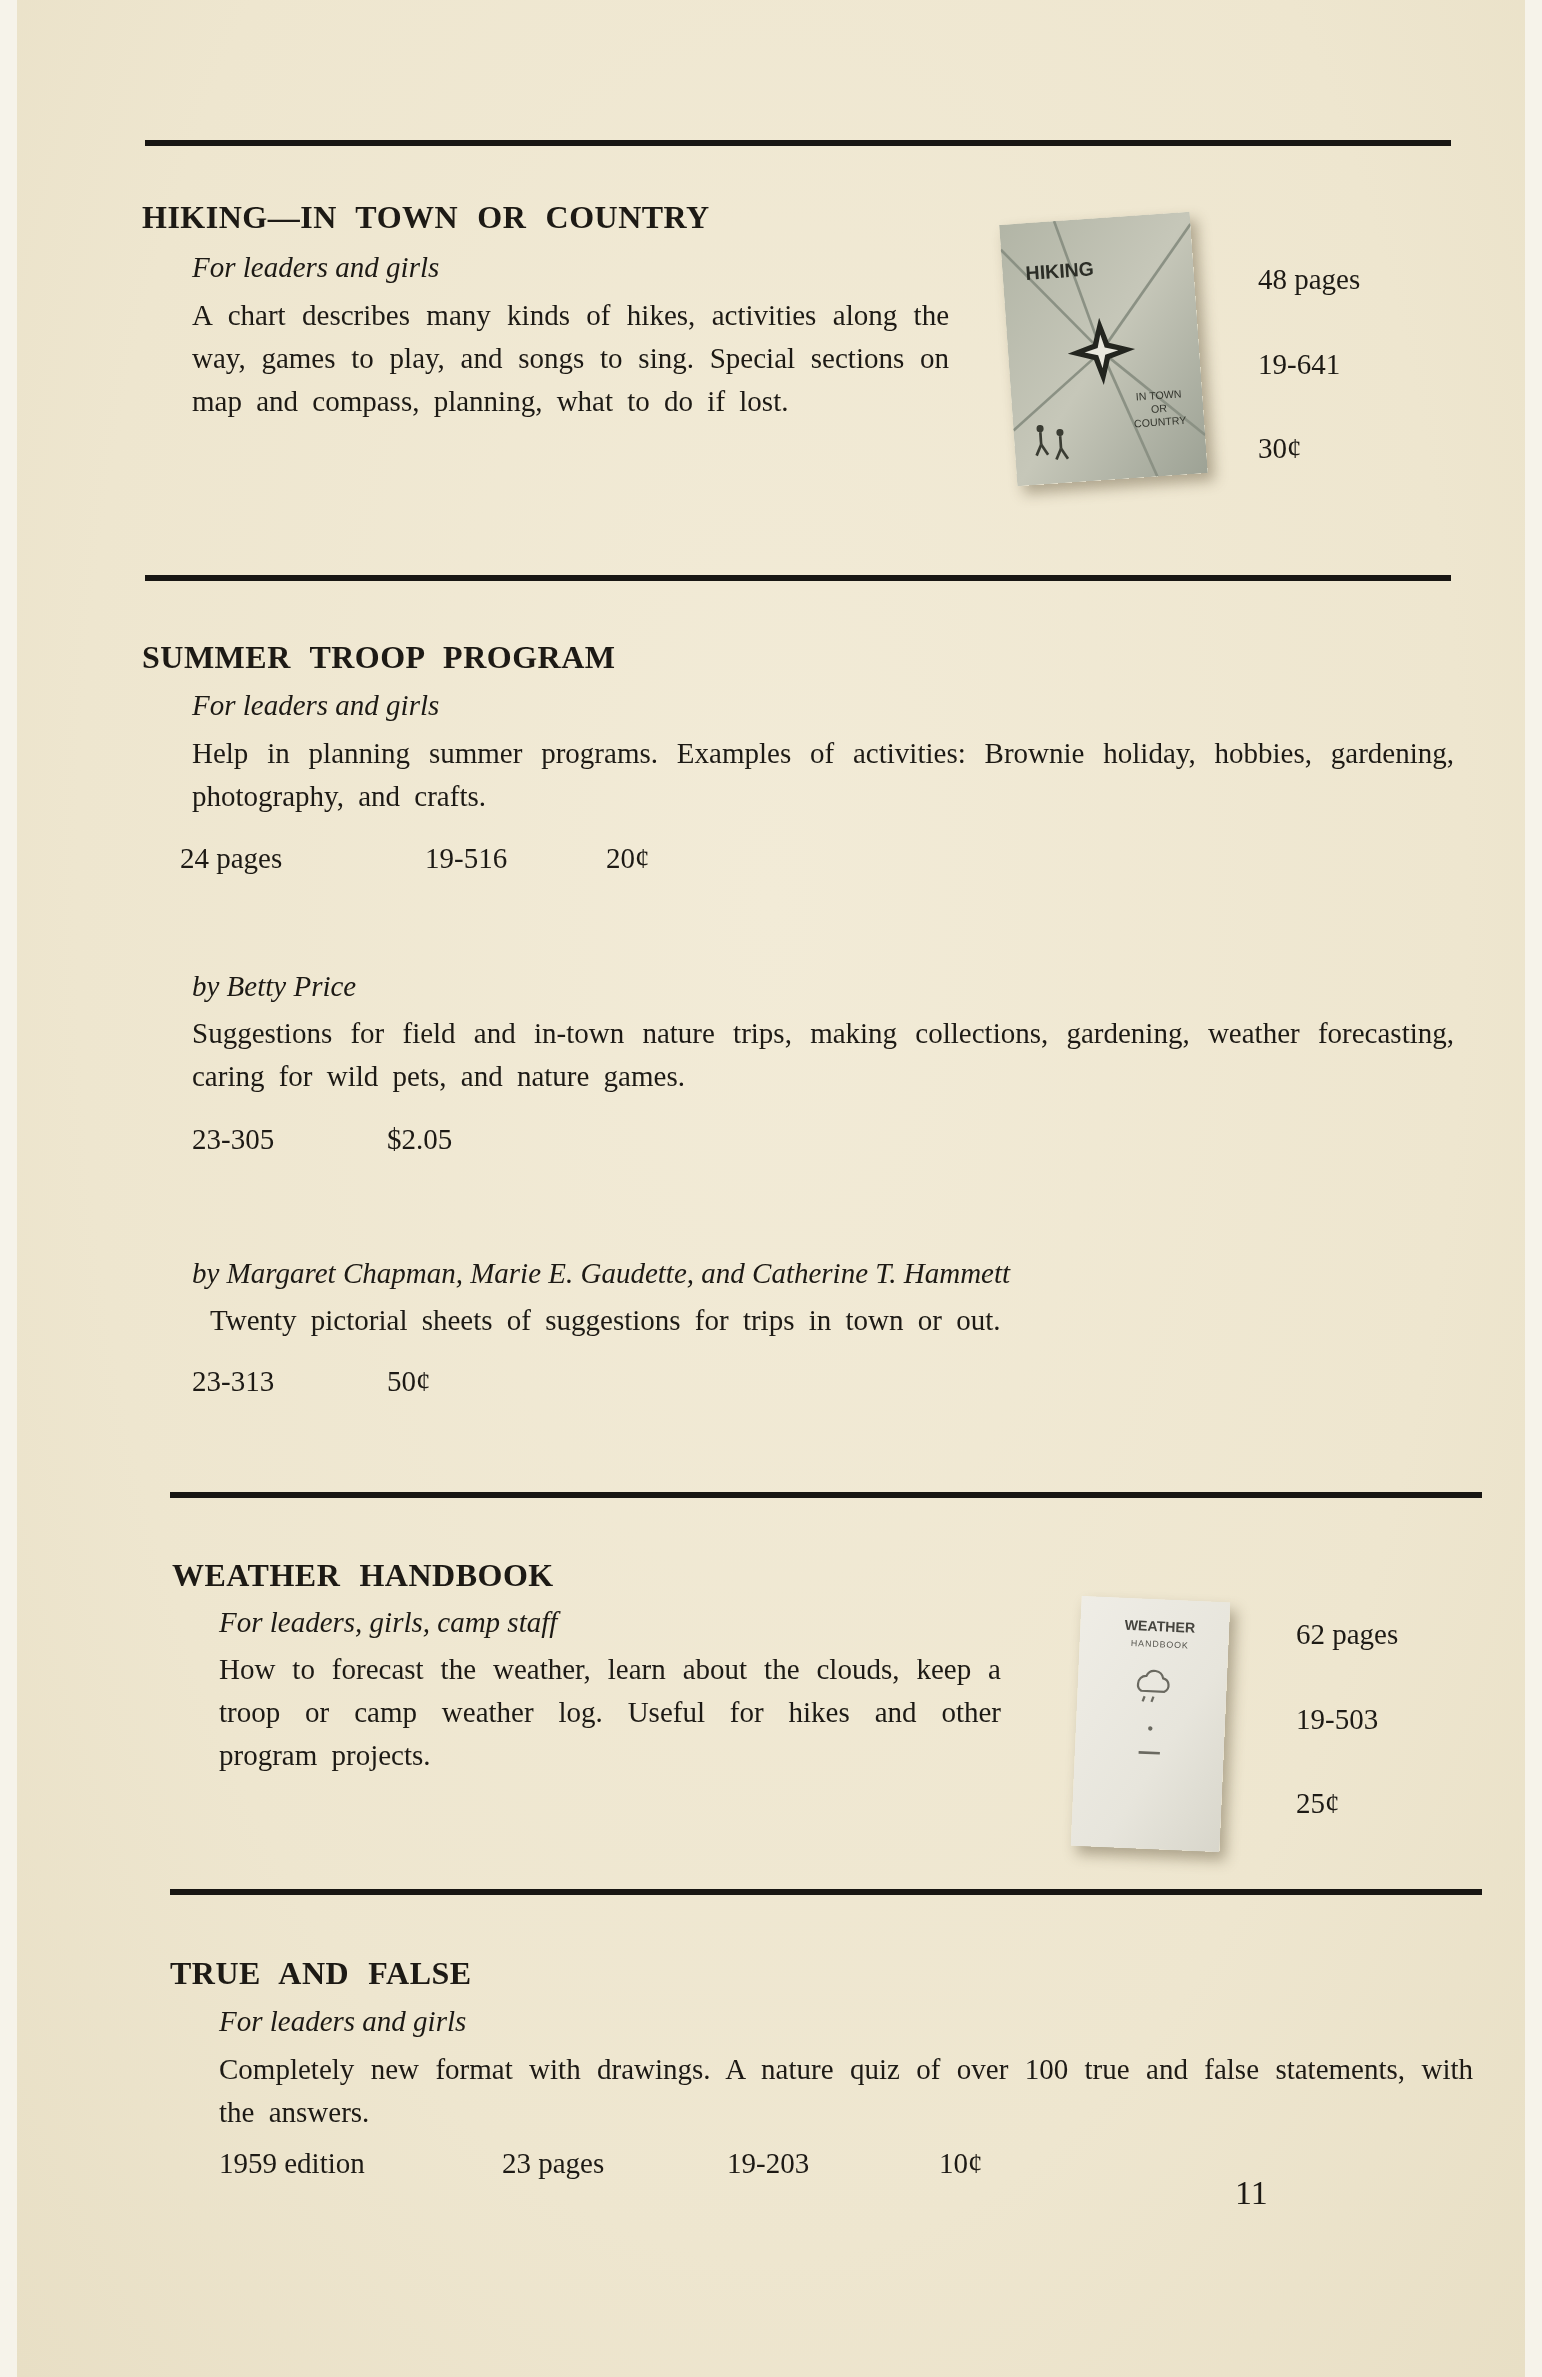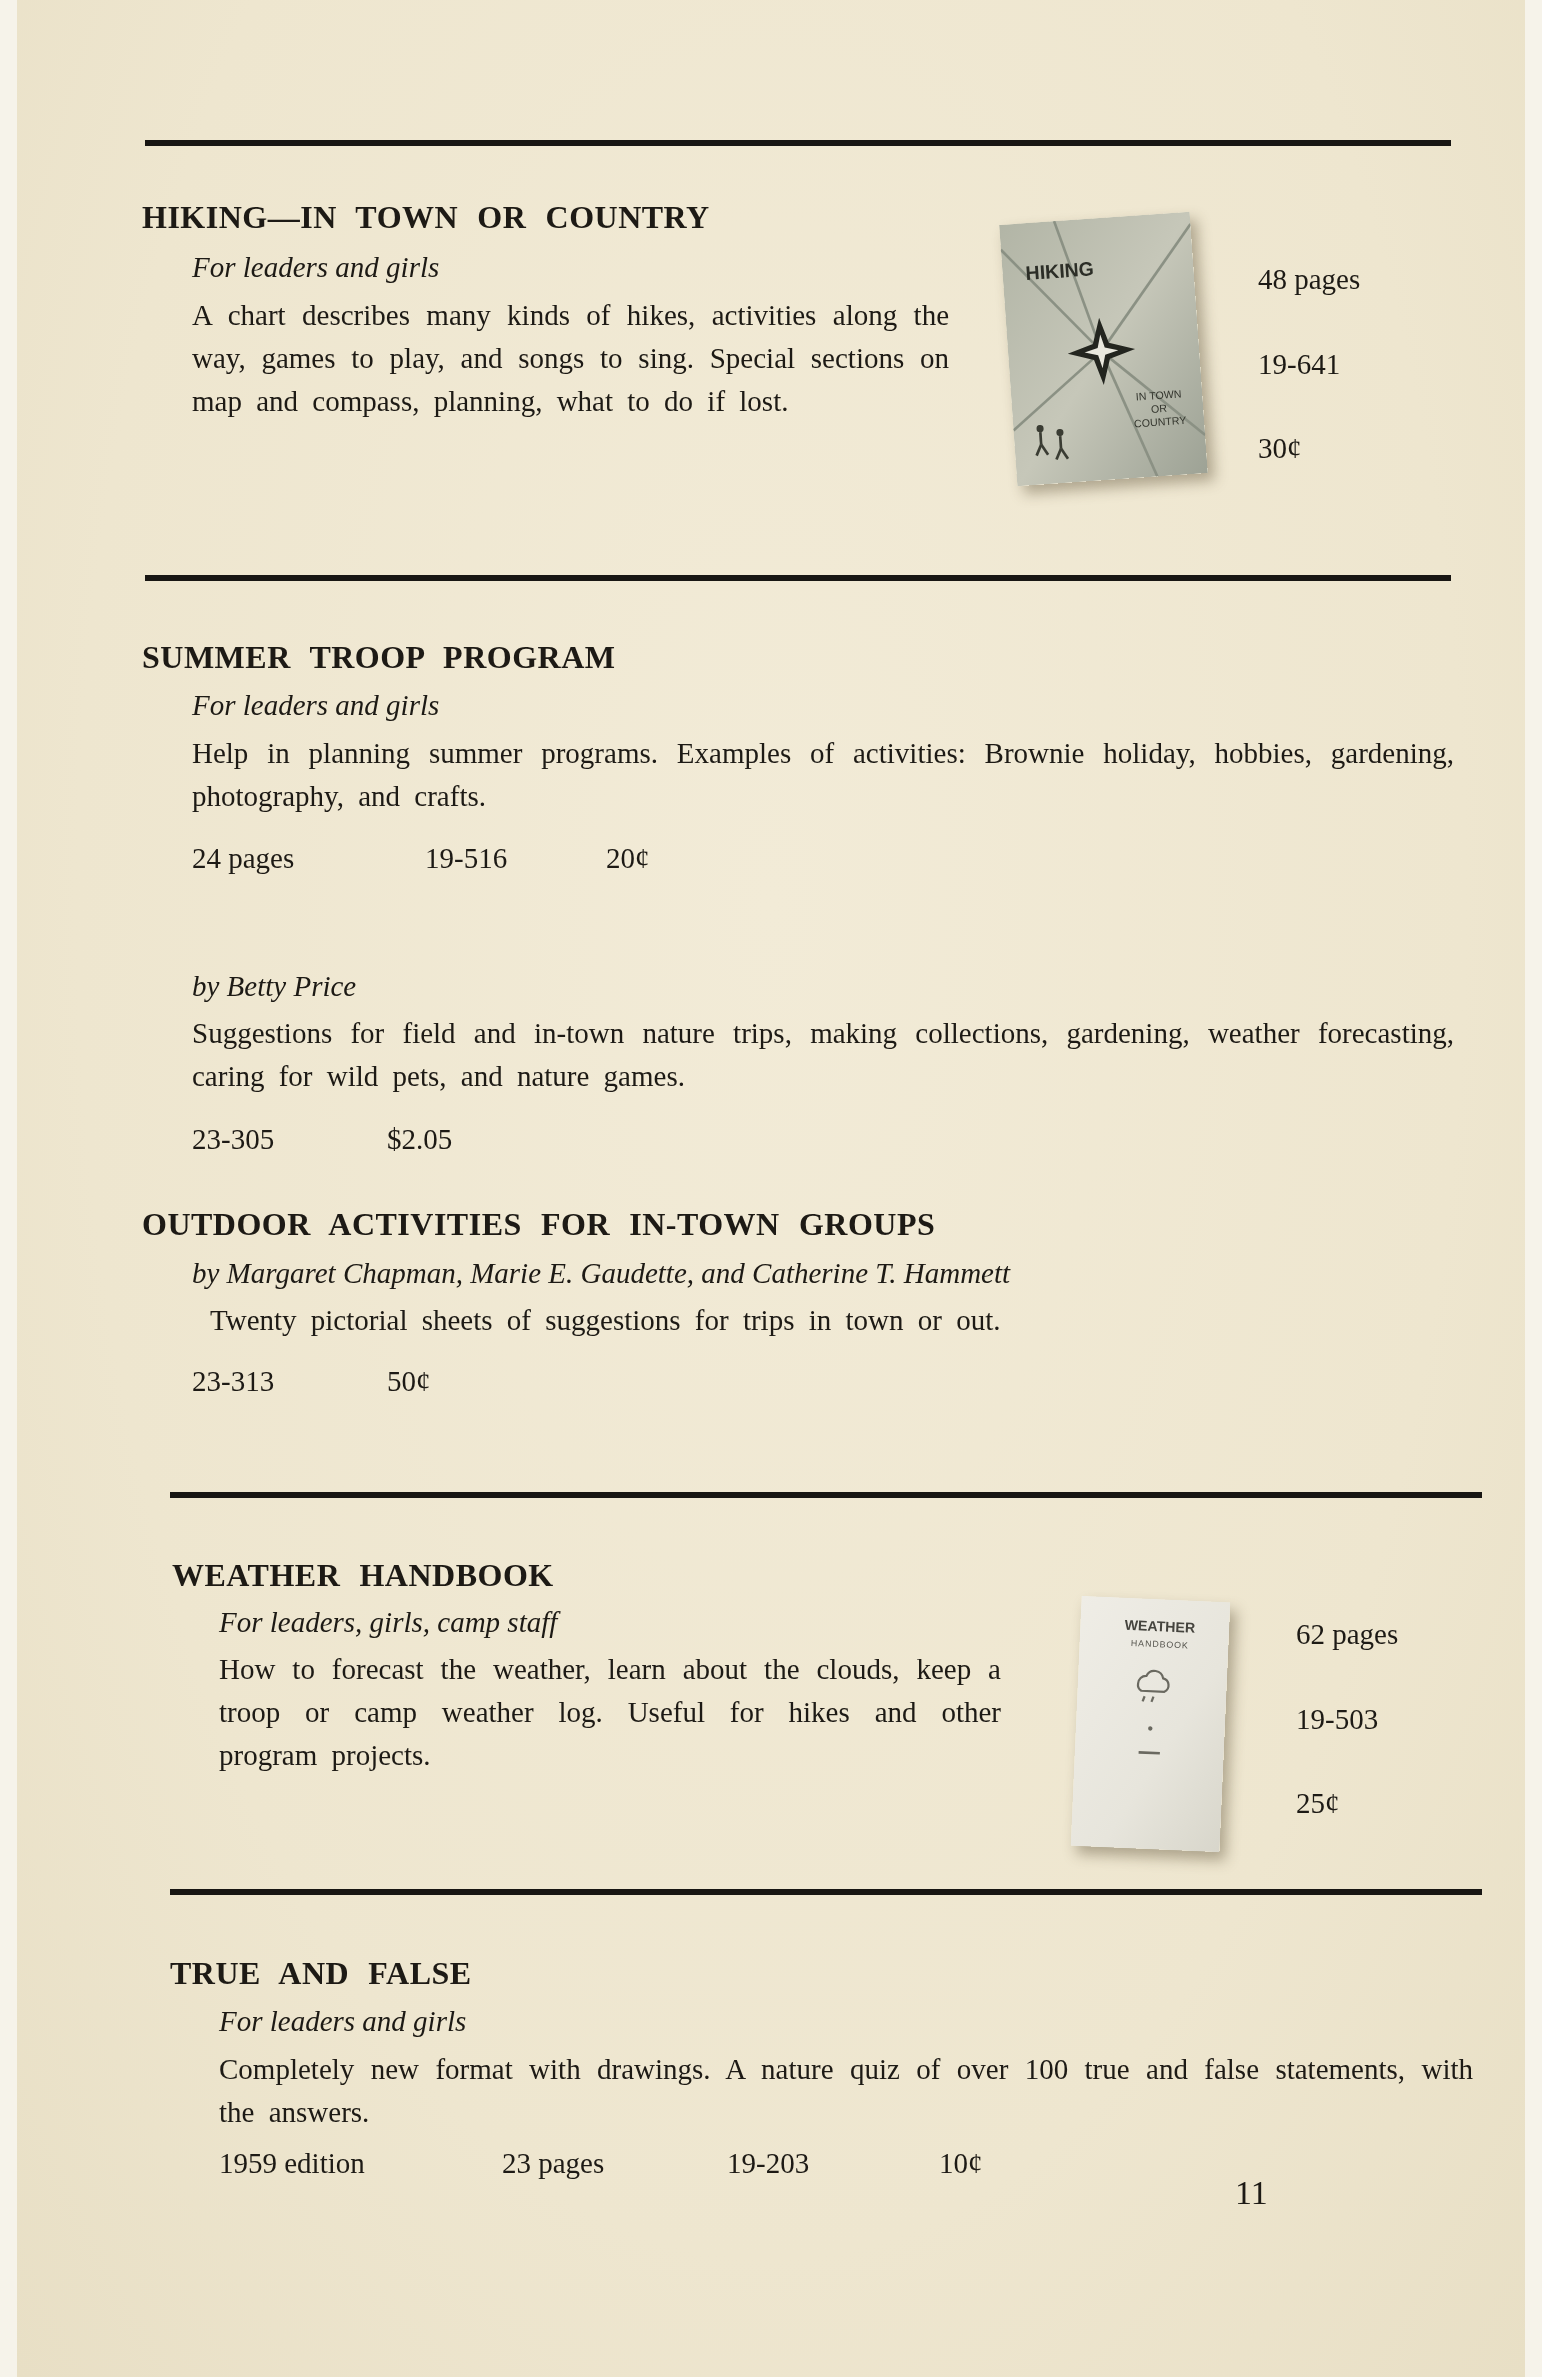--- a/index.html
+++ b/index.html
@@ -116,30 +116,29 @@
 
   <div class="abs meta" style="top:263px; left:1241px;">48 pages</div>
   <div class="abs meta" style="top:348px; left:1241px;">19-641</div>
   <div class="abs meta" style="top:432px; left:1241px;">30¢</div>
 
   <div class="rule" style="top:575px; left:128px; width:1306px;"></div>
 
   <h2 class="abs title" style="top:639px; left:125px;">SUMMER TROOP PROGRAM</h2>
   <p class="abs byline" style="top:689px; left:175px;">For leaders and girls</p>
   <p class="abs desc" style="top:732px; left:175px; width:1262px;">Help in planning summer programs. Examples of activities: Brownie holiday, hobbies, gardening, photography, and crafts.</p>
-  <div class="abs meta" style="top:842px; left:175px;">24 pages</div>
+  <div class="abs meta" style="top:842px; left:163px;">24 pages</div>
   <div class="abs meta" style="top:842px; left:408px;">19-516</div>
   <div class="abs meta" style="top:842px; left:589px;">20¢</div>
 
   <p class="abs byline" style="top:970px; left:175px;">by Betty Price</p>
   <p class="abs desc" style="top:1012px; left:175px; width:1262px;">Suggestions for field and in-town nature trips, making collections, gardening, weather forecasting, caring for wild pets, and nature games.</p>
   <div class="abs meta" style="top:1123px; left:175px;">23-305</div>
   <div class="abs meta" style="top:1123px; left:370px;">$2.05</div>
 
-  <h2 class="abs title" style="top:1206px; left:125px;">OUTDOOR ACTIVITIES FOR IN-TOWN GROUPS</h2>
   <p class="abs byline" style="top:1257px; left:175px;">by Margaret Chapman, Marie E. Gaudette, and Catherine T. Hammett</p>
   <p class="abs desc" style="top:1299px; left:175px; width:1262px;margin-left:18px;">Twenty pictorial sheets of suggestions for trips in town or out.</p>
   <div class="abs meta" style="top:1365px; left:175px;">23-313</div>
   <div class="abs meta" style="top:1365px; left:370px;">50¢</div>
 
   <div class="rule" style="top:1492px; left:153px; width:1312px;"></div>
 
   <h2 class="abs title" style="top:1557px; left:155px;">WEATHER HANDBOOK</h2>
   <p class="abs byline" style="top:1606px; left:202px;">For leaders, girls, camp staff</p>
   <p class="abs desc" style="top:1648px; left:202px; width:782px;">How to forecast the weather, learn about the clouds, keep a troop or camp weather log. Useful for hikes and other program projects.</p>

